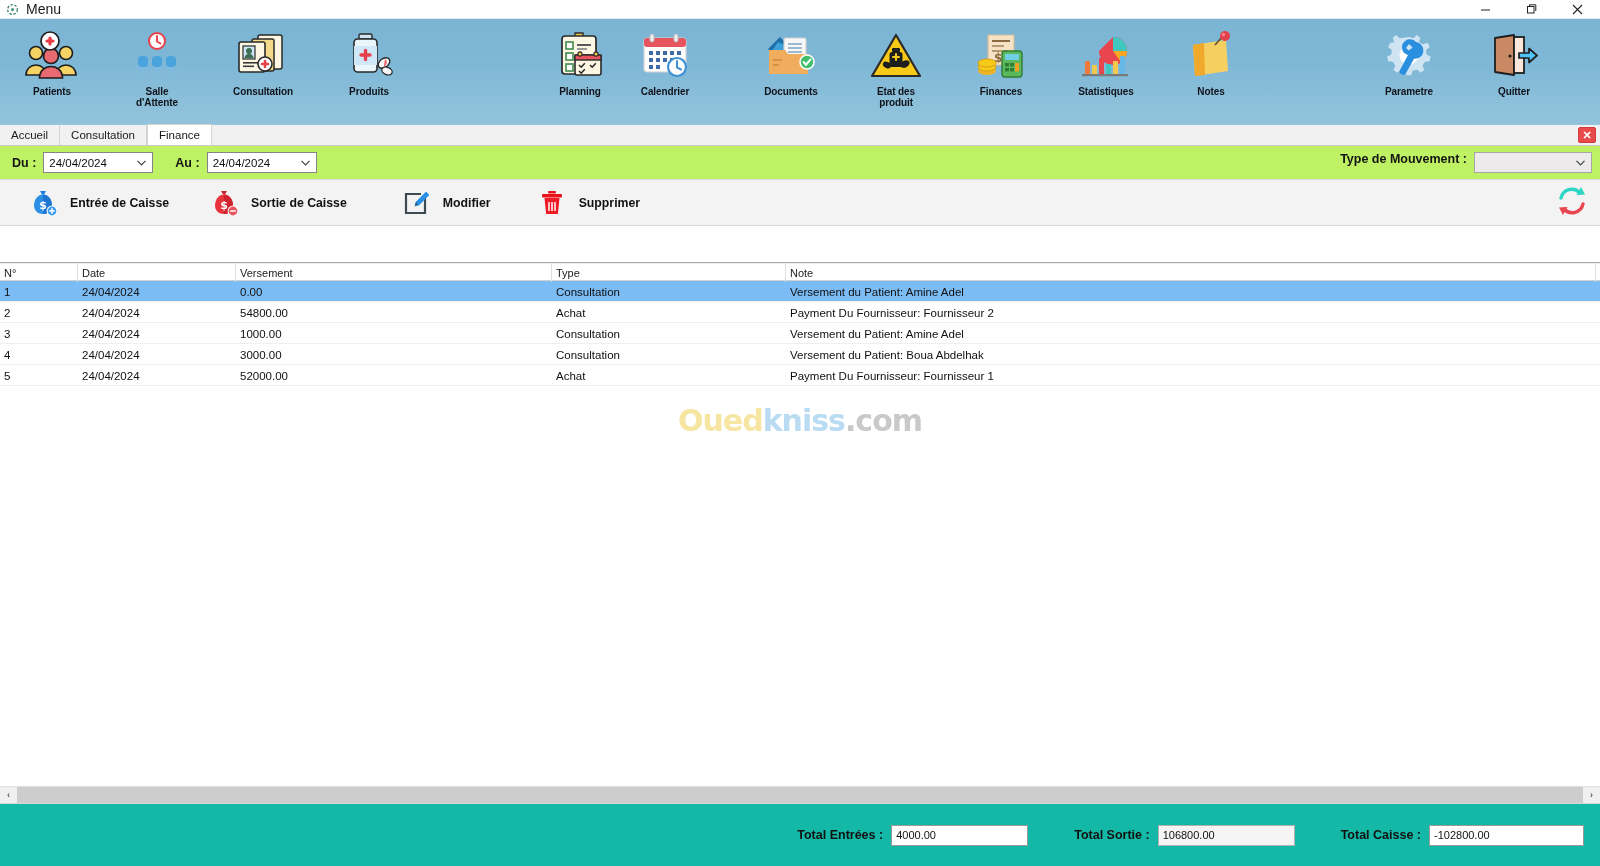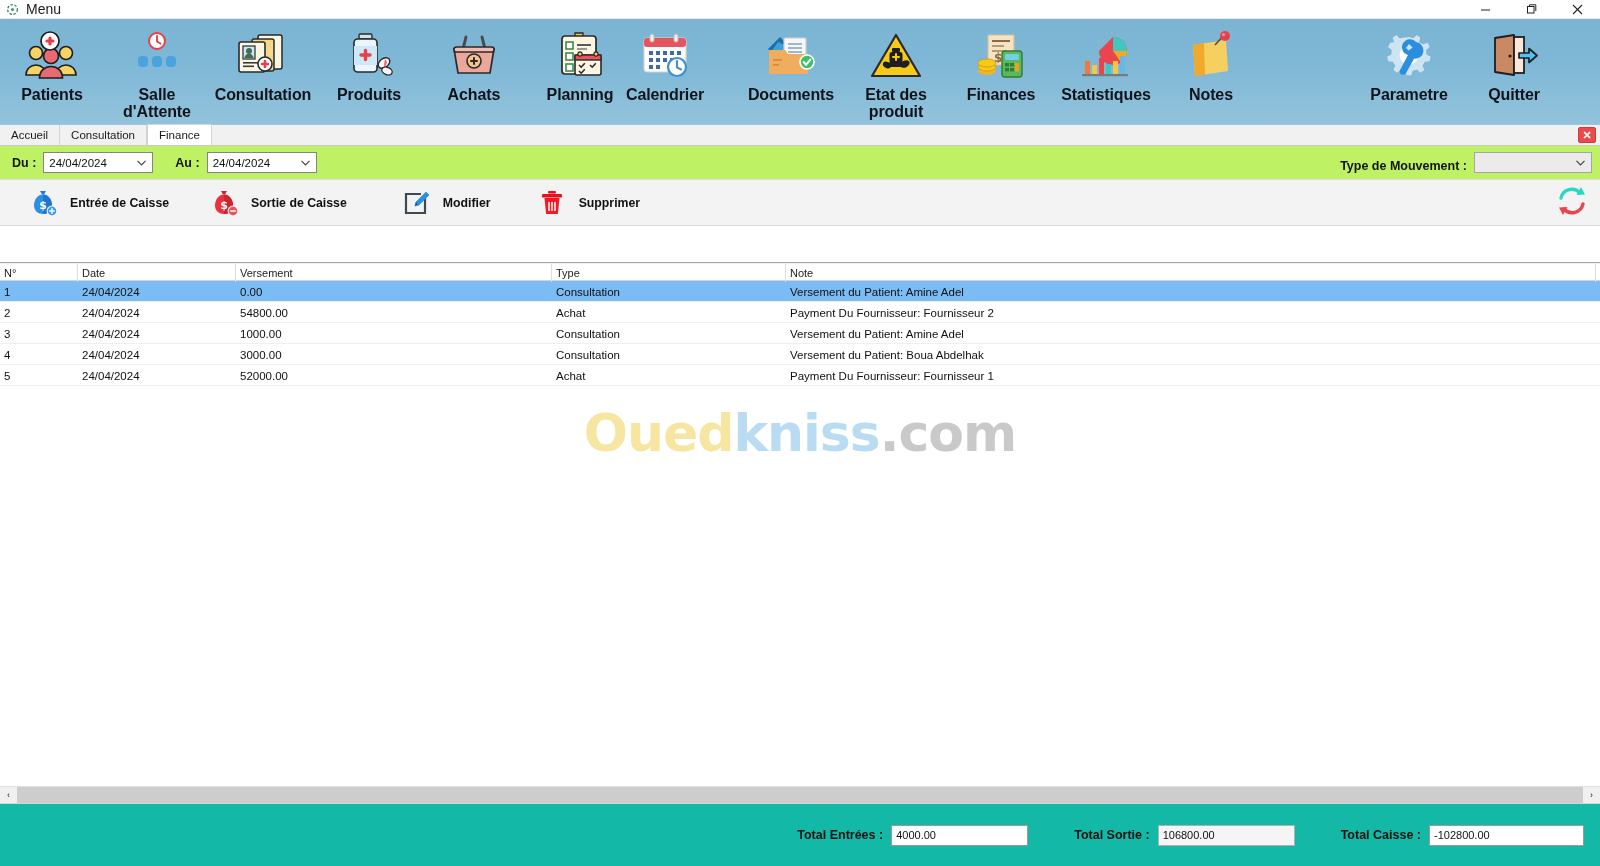--- a/index.html
+++ b/index.html
@@ -54,21 +54,21 @@
     cursor: default;
     width: 120px;
     margin-left: -60px;
   }
   .navitem .nico {
     height: 58px; width: 62px;
     display: flex; align-items: flex-end; justify-content: center;
   }
   .navitem .nlabel {
     margin-top: 4px;
-    font-size: 16px;
+    font-size: 10px;
     font-weight: bold;
     color: #10131a;
     text-align: center;
     line-height: 1.05;
     letter-spacing: -0.1px;
   }
 
   
   .tabstrip {
     height: 21px;
@@ -140,21 +140,21 @@
     transform: translateY(-50%);
     font-size: 9px; color: #444;
   }
   #combo-du { width: 110px; margin-right: 22px; }
   #combo-au { width: 110px; }
   #combo-type { width: 118px; }
   .type-group {
     position: absolute;
     right: 8px;
     display: flex;
-    align-items: flex-end;
+    align-items: flex-start;
   }
 
   
   .toolbar {
     height: 46px;
     background: #f3f3f3;
     border-bottom: 1px solid #d8d8d8;
     display: flex;
     align-items: center;
     position: relative;
@@ -229,21 +229,21 @@
   .col-v   { width: 316px; }
   .col-t   { width: 234px; }
   .col-note{ width: 810px; }
 
   
   .watermark {
     position: absolute;
     top: 403px;
     left: 0; width: 1600px;
     text-align: center;
-    font-size: 52px;
+    font-size: 30px;
     font-weight: bold;
     letter-spacing: -1px;
     pointer-events: none;
     user-select: none;
     font-family: "DejaVu Sans", sans-serif;
   }
   .wm-a { color: #f7e6a2; }
   .wm-b { color: #b9dcf2; }
   .wm-c { color: #c9c9c9; }
 
@@ -396,32 +396,20 @@
         <rect x="14" y="15" width="23" height="19" fill="#cfe7f7"></rect>
         <path d="M21 24h9M25.5 19.5v9" stroke="#e8404a" stroke-width="3.4" stroke-linecap="round"></path>
         <ellipse cx="44" cy="32" rx="6.5" ry="4.4" transform="rotate(-38 44 32)" fill="#f5f5f5" stroke="#2a2a2a" stroke-width="1.4"></ellipse>
         <path d="M41 35.5a6.5 4.4 0 0 0 6-6" transform="rotate(-38 44 32)" fill="#e8606b"></path>
         <ellipse cx="47" cy="40" rx="5.4" ry="3.6" transform="rotate(22 47 40)" fill="#f5f5f5" stroke="#2a2a2a" stroke-width="1.3"></ellipse>
       </svg>
     </div>
     <div class="nlabel">Produits</div>
   </div>
 
-  <div class="navitem" style="left:474px">
-    <div class="nico">
-      <svg width="58" height="52" viewBox="0 0 58 52">
-        <path d="M18 18 L21 6 M40 18 L37 6" stroke="#4a4a4a" stroke-width="3" fill="none" stroke-linecap="round"></path>
-        <path d="M9 18h40l-4 24H13z" fill="#eaa79a" stroke="#2a2a2a" stroke-width="1.7"></path>
-        <rect x="9" y="16" width="40" height="5" rx="2.3" fill="#f0bdb2" stroke="#2a2a2a" stroke-width="1.6"></rect>
-        <circle cx="29" cy="30" r="7" fill="#f2c48e" stroke="#2a2a2a" stroke-width="1.6"></circle>
-        <path d="M26 30h6M29 27v6" stroke="#2a2a2a" stroke-width="2" stroke-linecap="round"></path>
-      </svg>
-    </div>
-    <div class="nlabel">Achats</div>
-  </div>
 
   <div class="navitem" style="left:580px">
     <div class="nico">
       <svg width="58" height="52" viewBox="0 0 58 52">
         <path d="M24 2h8v5h-8z" fill="#f2c94c" stroke="#2a2a2a" stroke-width="1.3"></path>
         <rect x="11" y="5" width="34" height="38" rx="3" fill="#fdf6e3" stroke="#2a2a2a" stroke-width="1.7"></rect>
         <rect x="15" y="11" width="7" height="7" fill="#fff" stroke="#3f8b4c" stroke-width="1.6"></rect>
         <rect x="15" y="22" width="7" height="7" fill="#fff" stroke="#3f8b4c" stroke-width="1.6"></rect>
         <rect x="15" y="33" width="7" height="7" fill="#fff" stroke="#3f8b4c" stroke-width="1.6"></rect>
         <rect x="26" y="13" width="14" height="2" fill="#5a5a5a"></rect>

